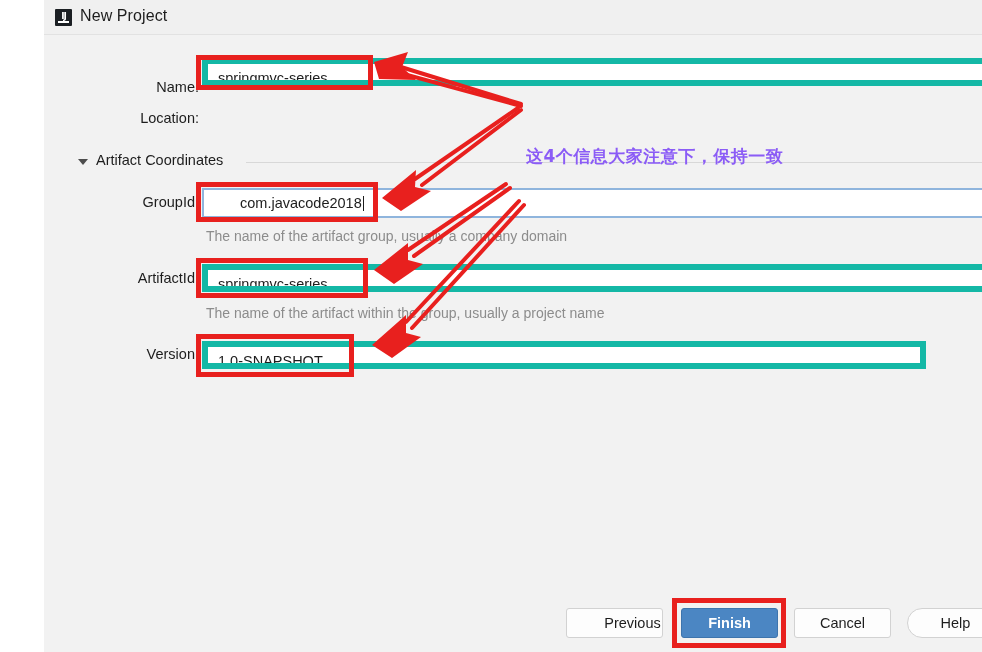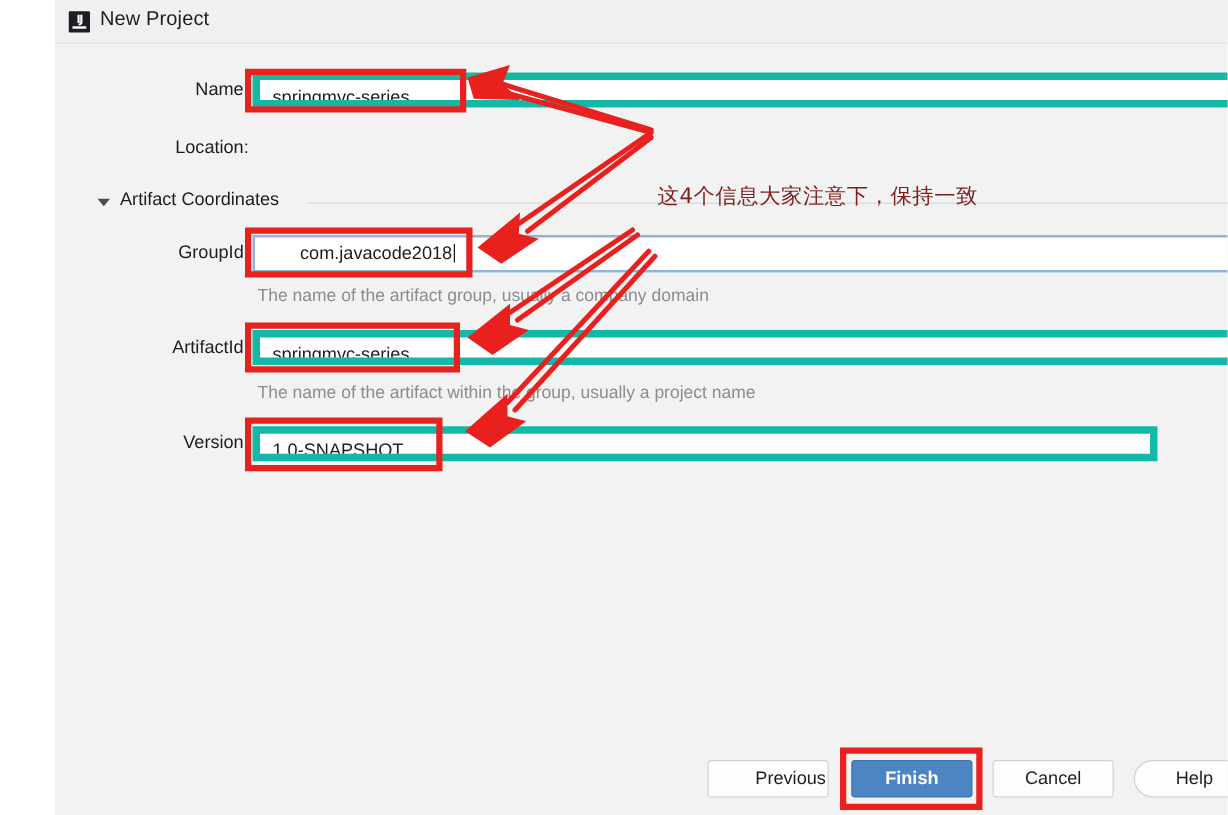--- a/index.html
+++ b/index.html
@@ -181,22 +181,22 @@
   .anno-box {
     position: absolute;
     box-sizing: border-box;
     border: 5px solid #e8201e;
     pointer-events: none;
   }
   .anno-text {
     position: absolute;
     font-family: "DejaVu Sans", "Liberation Sans", sans-serif;
     font-size: 17px;
-    font-weight: normal;
-    color: #7f1d1d;
+    font-weight: bold;
+    color: #8b5cf6;
     white-space: nowrap;
     letter-spacing: 0.5px;
   }
   .anno-svg {
     position: absolute;
     left: 0; top: 0;
     width: 982px;
     height: 652px;
     pointer-events: none;
   }
@@ -212,21 +212,21 @@
       <span class="ij-underline"></span>
     </div>
     <div class="title-text">New Project</div>
     <div class="close-btn">
       <svg width="13" height="13" viewBox="0 0 13 13" aria-hidden="true">
         <path d="M1 1 L12 12 M12 1 L1 12" stroke="#2b2b2b" stroke-width="1.2" fill="none"></path>
       </svg>
     </div>
   </div>
 
-  <div class="lbl" style="left:30px; top:64px; width:125px;">Name:</div>
+  <div class="lbl" style="left:30px; top:79px; width:125px;">Name:</div>
   <div class="field" style="left:158px; top:58px; width:794px; height:28px;" title="springmvc-series">
     <span>springmvc-series</span>
   </div>
 
   <div class="lbl" style="left:30px; top:110px; width:125px;">Location:</div>
 
   <div class="section">
     <span class="tri"></span>
     <span class="sec-label">Artifact Coordinates</span>
     <span class="sec-rule"></span>

